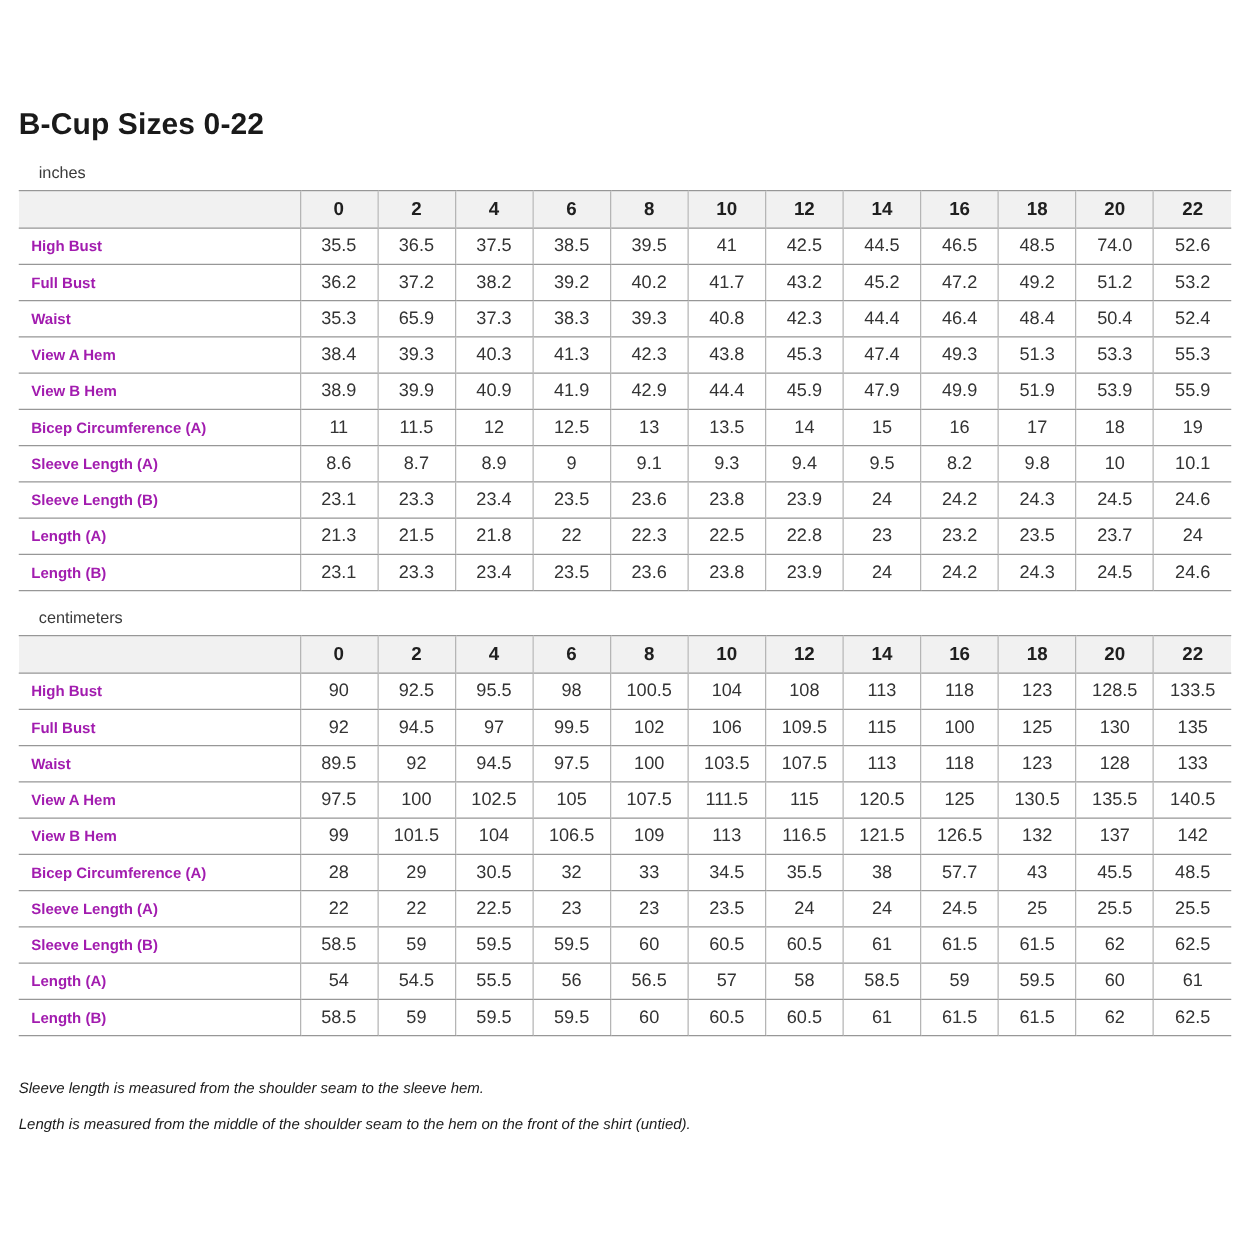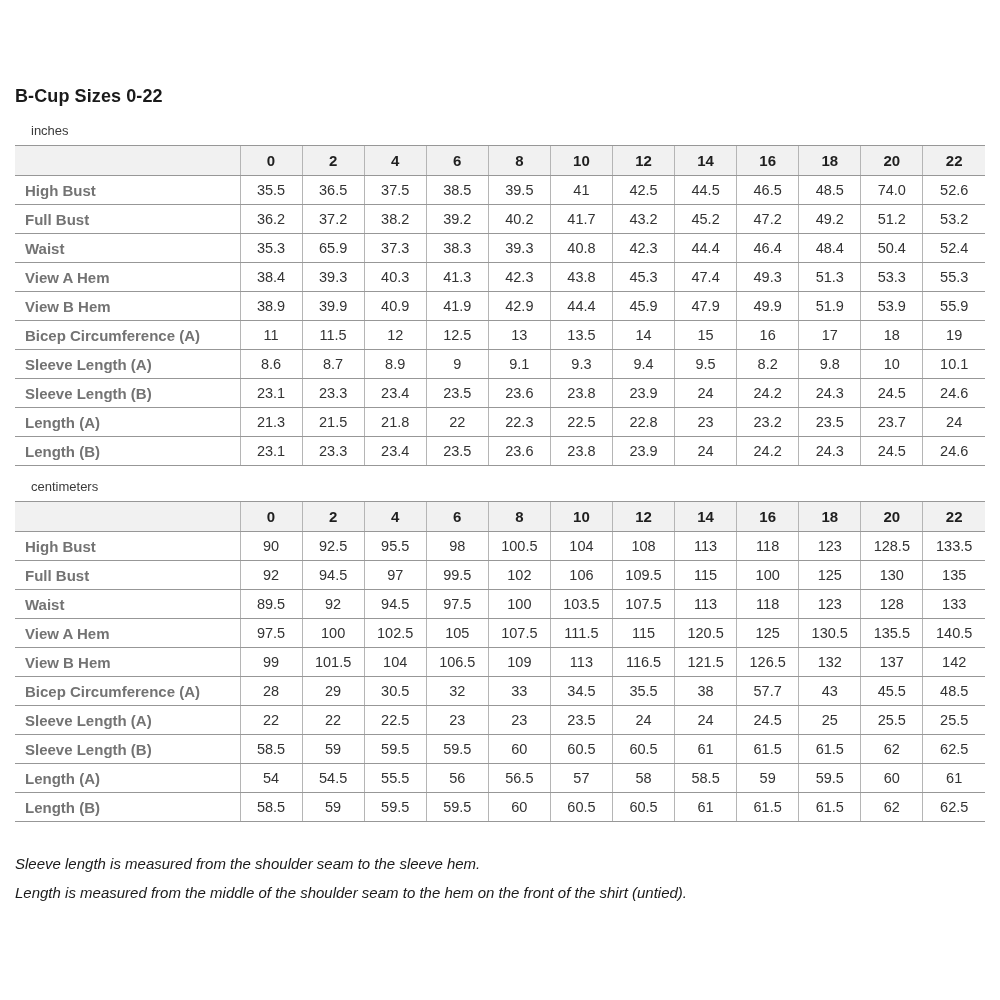--- a/index.html
+++ b/index.html
@@ -10,21 +10,21 @@
     width: 1000px;
     height: 1000px;
     overflow: hidden;
     font-family: "Liberation Sans", "DejaVu Sans", sans-serif;
     color: #222;
   }
   .content {
     padding: 86px 15px 0 15px;
   }
   .page-title {
-    font-size: 18px;
+    font-size: 24px;
     font-weight: 700;
     color: #1a1a1a;
     margin: 0 0 0 0;
     letter-spacing: 0.1px;
   }
   .unit-label {
     font-size: 13px;
     font-weight: 400;
     color: #3a3a3a;
     margin: 16px 0 7px 0;
@@ -55,38 +55,38 @@
     background: #f1f1f1;
     font-size: 15px;
     font-weight: 700;
     text-align: center;
     color: #1f1f1f;
     height: 30px;
   }
   .size-table tbody th.label-col {
     text-align: left;
     padding-left: 10px;
-    font-size: 15px;
+    font-size: 12px;
     font-weight: 700;
-    color: #737373;
+    color: #a21caf;
     background: #fff;
   }
   .size-table tbody td {
     text-align: center;
     font-size: 14.5px;
     font-weight: 400;
     color: #333;
     background: #fff;
   }
   .notes {
     margin-top: 27px;
   }
   .note-line {
     font-style: italic;
-    font-size: 15px;
+    font-size: 12px;
     color: #1a1a1a;
     line-height: 29px;
     margin: 0;
   }
 </style>
 </head>
 <body>
 
 <div class="content">
 

